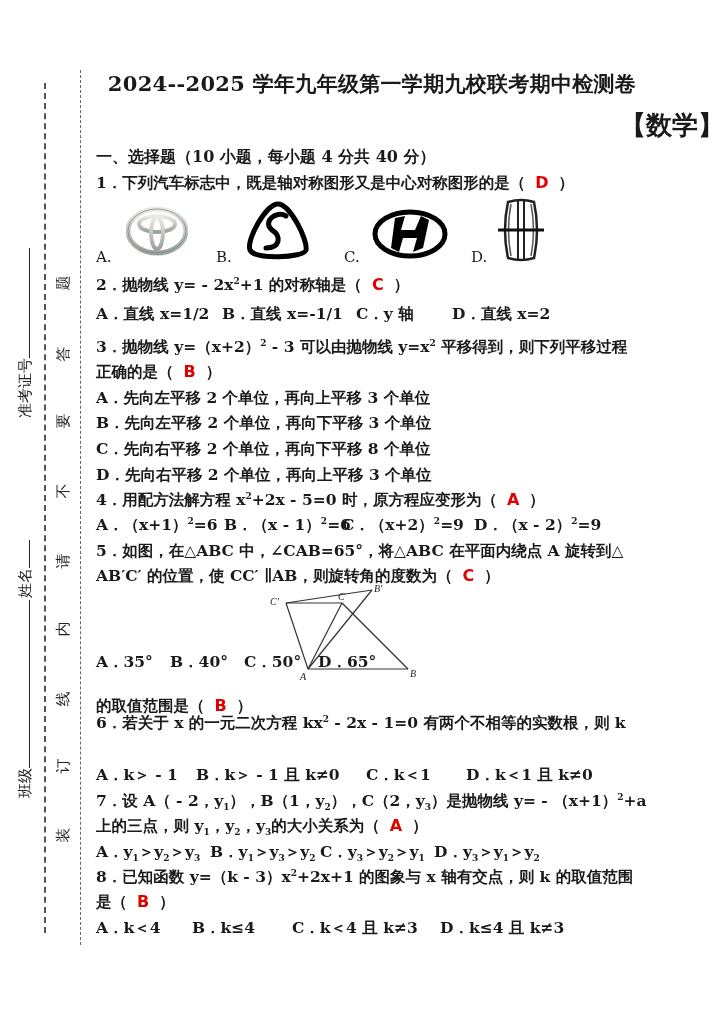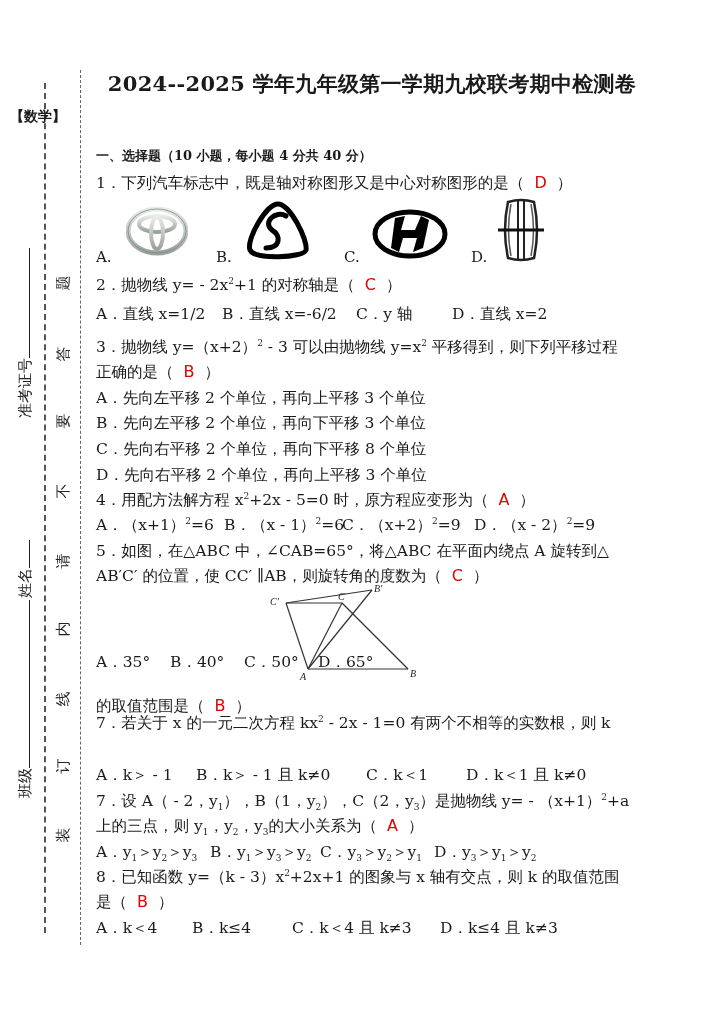--- a/index.html
+++ b/index.html
@@ -12,24 +12,24 @@
   #dash-outer { left:80px; top:70px; height:875px; border-left:1.5px dashed #666; }
 
   
   .vlabel { position:absolute; font-size:15px; white-space:nowrap; transform-origin:left top;
             transform:rotate(-90deg); color:#222; font-family:"DejaVu Sans","Liberation Sans",sans-serif; }
   .vlabel .uline { display:inline-block; border-bottom:1px solid #222; height:12px; vertical-align:baseline; }
   .vchar { position:absolute; left:54px; font-size:15px; transform:rotate(-90deg); color:#222;
            font-family:"DejaVu Sans","Liberation Sans",sans-serif; width:18px; height:18px; line-height:18px; text-align:center; }
 
   .title { position:absolute; left:0; width:724px; text-align:center; top:70px; font-size:21px; font-weight:bold; letter-spacing:0.3px; padding-left:20px; box-sizing:border-box; }
-  .subtitle { position:absolute; left:0; width:724px; text-align:left; top:108px; font-size:14px; font-weight:bold; padding-left:10px; box-sizing:border-box; }
-  .section { position:absolute; left:96px; top:147px; font-size:13px; font-weight:bold; }
+  .subtitle { position:absolute; left:0; width:724px; text-align:right; top:108px; font-size:26px; font-weight:bold; padding-left:10px; box-sizing:border-box; }
+  .section { position:absolute; left:96px; top:147px; font-size:16px; font-weight:bold; }
 
-  .line { position:absolute; left:96px; font-size:15.5px; white-space:nowrap; }
+  .line { position:absolute; left:96px; font-size:15.5px; white-space:nowrap;font-weight:bold; }
   .ans { color:#e00000; font-family:"DejaVu Sans","Liberation Sans",sans-serif; font-size:16px; padding:0 10px; }
   sup, sub { font-size:9px; }
   .opt { display:inline-block; }
 
   .logo-row { position:absolute; top:198px; left:96px; width:520px; height:70px; }
   .logo-lbl { position:absolute; top:50px; font-size:15px; }
   .logo { position:absolute; }
 
   .figure { position:absolute; left:266px; top:583px; width:160px; height:100px; }
 </style>
@@ -98,21 +98,21 @@
     <line x1="22" y1="3" x2="22" y2="61" stroke="#222" stroke-width="2"></line>
     <line x1="28" y1="3" x2="28" y2="61" stroke="#222" stroke-width="2"></line>
     <line x1="2" y1="32" x2="48" y2="32" stroke="#111" stroke-width="3"></line>
   </svg>
 </div>
 
 <div class="line" style="top:275px">
   <span>2．抛物线 y= - 2x</span><sup>2</sup><span>+1 的对称轴是（</span><span class="ans">C</span><span>）</span>
 </div>
 <div class="line" style="top:304px">
-  <span class="opt" style="width:126px">A．直线 x=1/2</span><span class="opt" style="width:134px">B．直线 x=-6/2</span><span class="opt" style="width:96px">C．y 轴</span><span class="opt">D．直线 x=2</span>
+  <span class="opt" style="width:126px">A．直线 x=1/2</span><span class="opt" style="width:134px">B．直线 x=-1/1</span><span class="opt" style="width:96px">C．y 轴</span><span class="opt">D．直线 x=2</span>
 </div>
 
 <div class="line" style="top:337px">
   <span>3．抛物线 y=（x+2）</span><sup>2</sup><span> - 3 可以由抛物线 y=x</span><sup>2</sup><span> 平移得到，则下列平移过程</span>
 </div>
 <div class="line" style="top:362px">
   <span>正确的是（</span><span class="ans">B</span><span>）</span>
 </div>
 <div class="line" style="top:388px">A．先向左平移 2 个单位，再向上平移 3 个单位</div>
 <div class="line" style="top:413px">B．先向左平移 2 个单位，再向下平移 3 个单位</div>
@@ -146,21 +146,21 @@
     <text x="108" y="9">B′</text>
     <text x="34" y="97">A</text>
     <text x="144" y="94">B</text>
   </g>
 </svg>
 <div class="line" style="top:652px">
   <span class="opt" style="width:74px">A．35°</span><span class="opt" style="width:74px">B．40°</span><span class="opt" style="width:74px">C．50°</span><span class="opt">D．65°</span>
 </div>
 
 <div class="line" style="top:713px">
-  <span>7．若关于 x 的一元二次方程 kx</span><sup>2</sup><span> - 2x - 1=0 有两个不相等的实数根，则 k</span>
+  <span>6．若关于 x 的一元二次方程 kx</span><sup>2</sup><span> - 2x - 1=0 有两个不相等的实数根，则 k</span>
 </div>
 <div class="line" style="top:696px">
   <span>的取值范围是（</span><span class="ans">B</span><span>）</span>
 </div>
 <div class="line" style="top:765px">
   <span class="opt" style="width:100px">A．k＞ - 1</span><span class="opt" style="width:170px">B．k＞ - 1 且 k≠0</span><span class="opt" style="width:100px">C．k＜1</span><span class="opt">D．k＜1 且 k≠0</span>
 </div>
 
 <div class="line" style="top:791px">
   <span>7．设 A（ - 2，y</span><sub>1</sub><span>），B（1，y</span><sub>2</sub><span>），C（2，y</span><sub>3</sub><span>）是抛物线 y= - （x+1）</span><sup>2</sup><span>+a</span>

